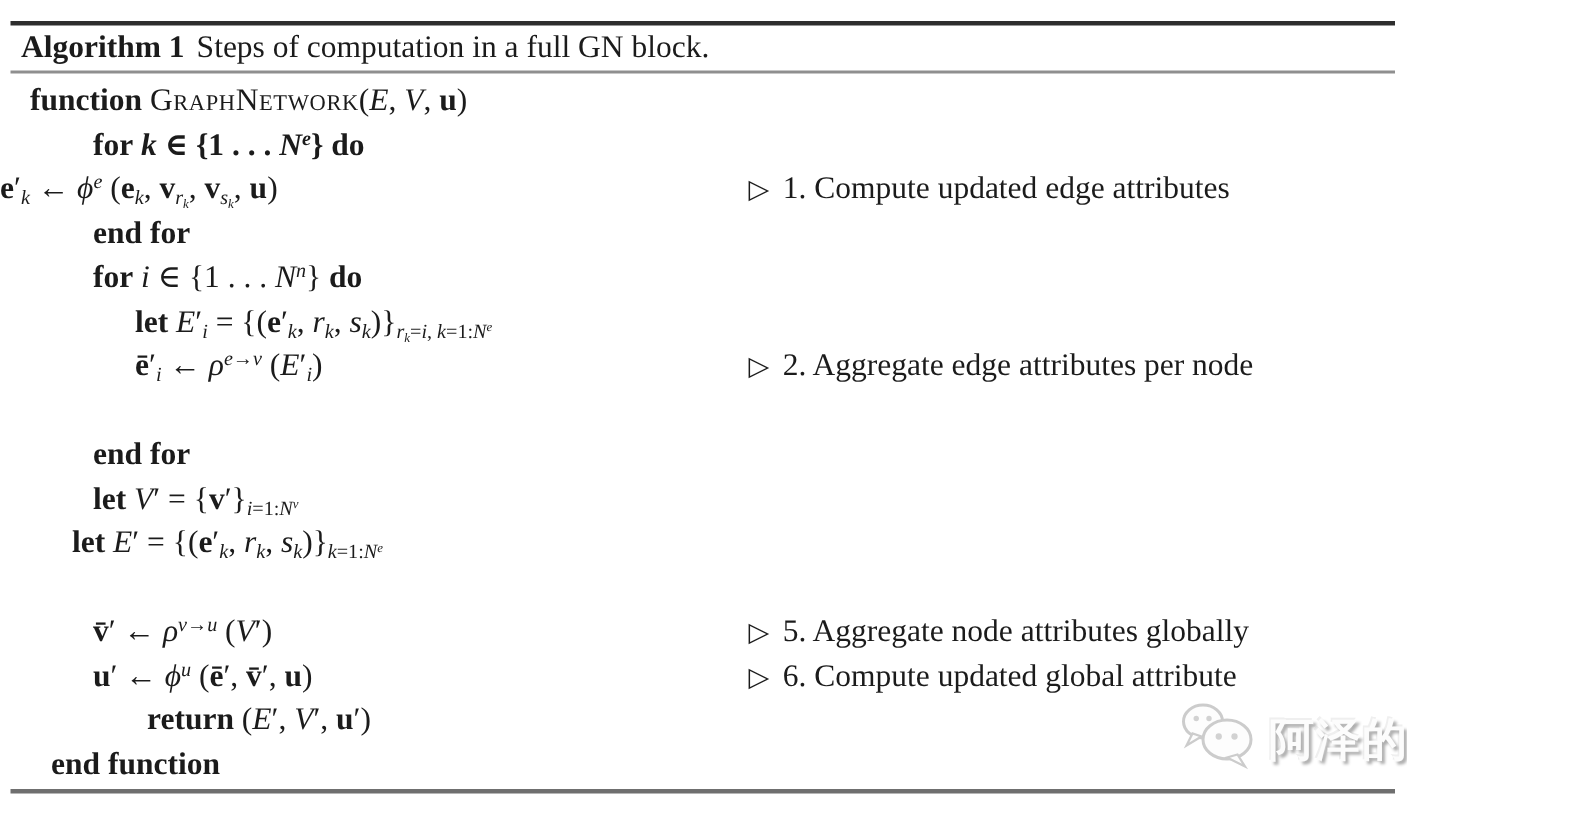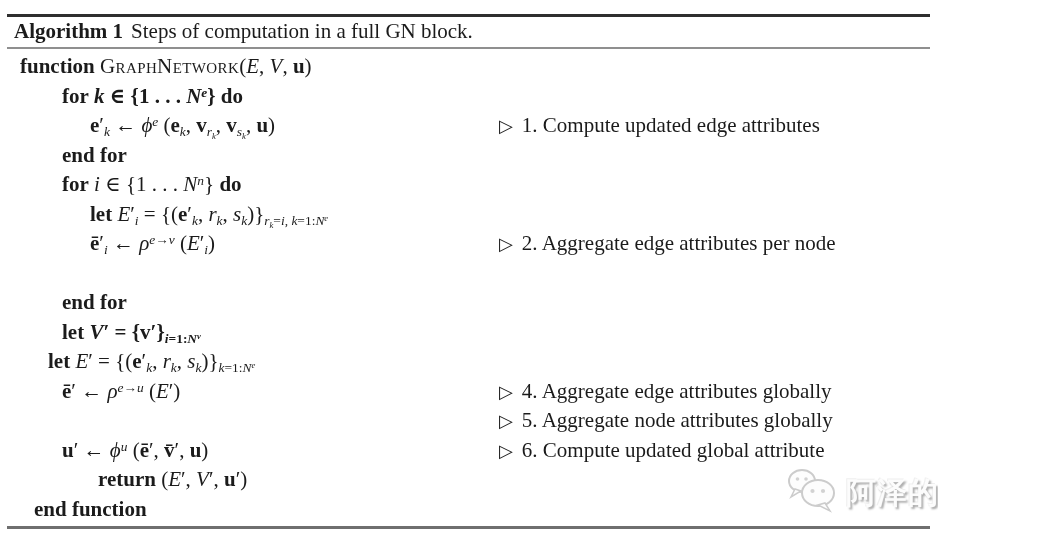--- a/index.html
+++ b/index.html
@@ -74,21 +74,21 @@
   <div class="body">
       <div class="alg-line">
     <span class="code" style="padding-left: 20px;"><b>function</b> <span class="sc">GraphNetwork</span>(<i>E</i>, <i>V</i>, <b>u</b>)</span>
     
   </div>
       <div class="alg-line">
     <span class="code" style="padding-left: 62px; font-weight: bold;"><b>for</b> <i>k</i> ∈ {1 . . . <i>N</i><sup><i>e</i></sup>} <b>do</b></span>
     
   </div>
       <div class="alg-line">
-    <span class="code" style="padding-left: 90px;"><b>e</b>′<sub><i>k</i></sub> ← <i>ϕ</i><sup><i>e</i></sup> (<b>e</b><sub><i>k</i></sub>, <b>v</b><sub><i>r</i><sub><i>k</i></sub></sub>, <b>v</b><sub><i>s</i><sub><i>k</i></sub></sub>, <b>u</b>)</span>
+    <span class="code" style=""><b>e</b>′<sub><i>k</i></sub> ← <i>ϕ</i><sup><i>e</i></sup> (<b>e</b><sub><i>k</i></sub>, <b>v</b><sub><i>r</i><sub><i>k</i></sub></sub>, <b>v</b><sub><i>s</i><sub><i>k</i></sub></sub>, <b>u</b>)</span>
     <span class="comment">
       <span class="marker">▷</span><span>1. Compute updated edge attributes</span>
     </span>
   </div>
       <div class="alg-line">
     <span class="code" style="padding-left: 62px;"><b>end for</b></span>
     
   </div>
       <div class="alg-line">
     <span class="code" style="padding-left: 62px;"><b>for</b> <i>i</i> ∈ {1 . . . <i>N</i><sup><i>n</i></sup>} <b>do</b></span>
@@ -104,34 +104,31 @@
       <span class="marker">▷</span><span>2. Aggregate edge attributes per node</span>
     </span>
   </div>
       <div class="alg-line">
   </div>
       <div class="alg-line">
     <span class="code" style="padding-left: 62px;"><b>end for</b></span>
     
   </div>
       <div class="alg-line">
-    <span class="code" style="padding-left: 62px; font-weight: bold;"><b>let</b> <i>V</i>′ = {<b>v</b>′}<sub><i>i</i>=1:<i>N</i><sup><i>v</i></sup></sub></span>
+    <span class="code" style="padding-left: 62px;"><b>let</b> <i>V</i>′ = {<b>v</b>′}<sub><i>i</i>=1:<i>N</i><sup><i>v</i></sup></sub></span>
     
   </div>
       <div class="alg-line">
     <span class="code" style="padding-left: 48px;"><b>let</b> <i>E</i>′ = {(<b>e</b>′<sub><i>k</i></sub>, <i>r</i><sub><i>k</i></sub>, <i>s</i><sub><i>k</i></sub>)}<sub><i>k</i>=1:<i>N</i><sup><i>e</i></sup></sub></span>
     
   </div>
       <div class="alg-line">
-    <span class="code" style="padding-left: 62px;"><b>ē</b>′ ← <i>ρ</i><sup><i>e</i>→<i>u</i></sup> (<i>E</i>′)</span>
-    <span class="comment">
-      <span class="marker">▷</span><span>4. Aggregate edge attributes globally</span>
-    </span>
   </div>
       <div class="alg-line">
+    <span class="code" style="padding-left: 62px;"><b>v̄</b>′ ← <i>ρ</i><sup><i>v</i>→<i>u</i></sup> (<i>V</i>′)</span>
     <span class="comment">
       <span class="marker">▷</span><span>5. Aggregate node attributes globally</span>
     </span>
   </div>
       <div class="alg-line">
     <span class="code" style="padding-left: 62px;"><b>u</b>′ ← <i>ϕ</i><sup><i>u</i></sup> (<b>ē</b>′, <b>v̄</b>′, <b>u</b>)</span>
     <span class="comment">
       <span class="marker">▷</span><span>6. Compute updated global attribute</span>
     </span>
   </div>

